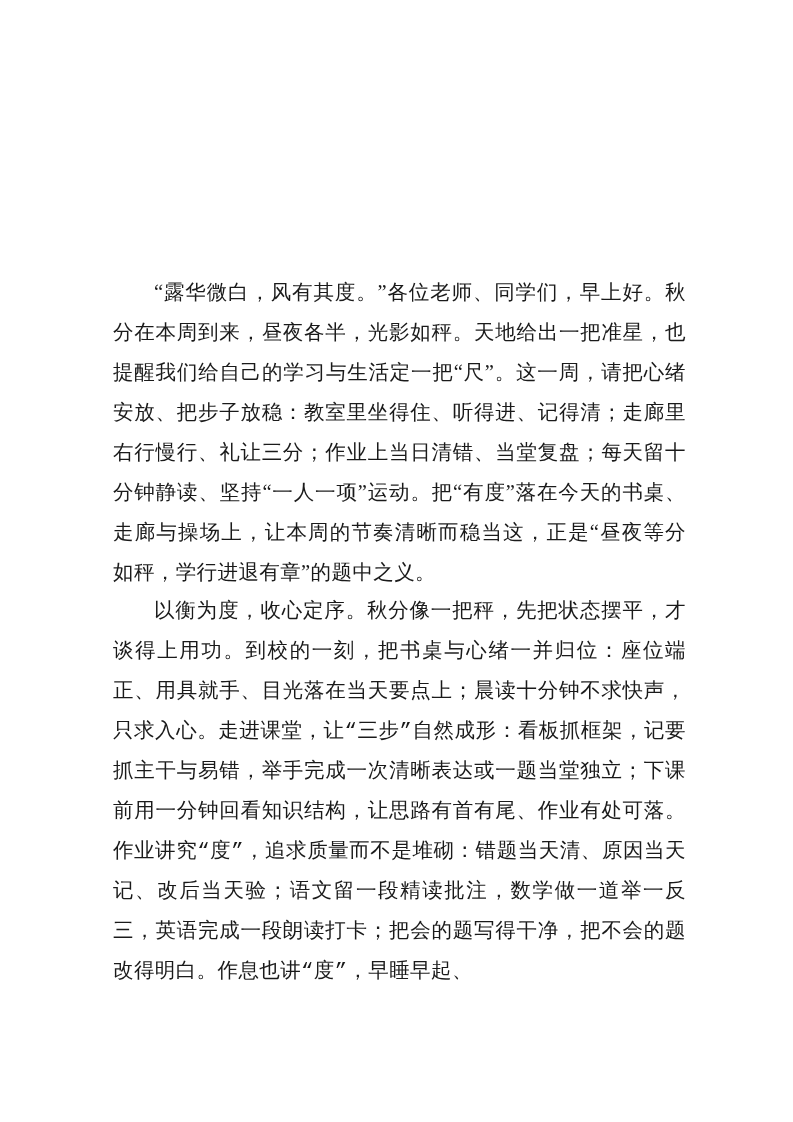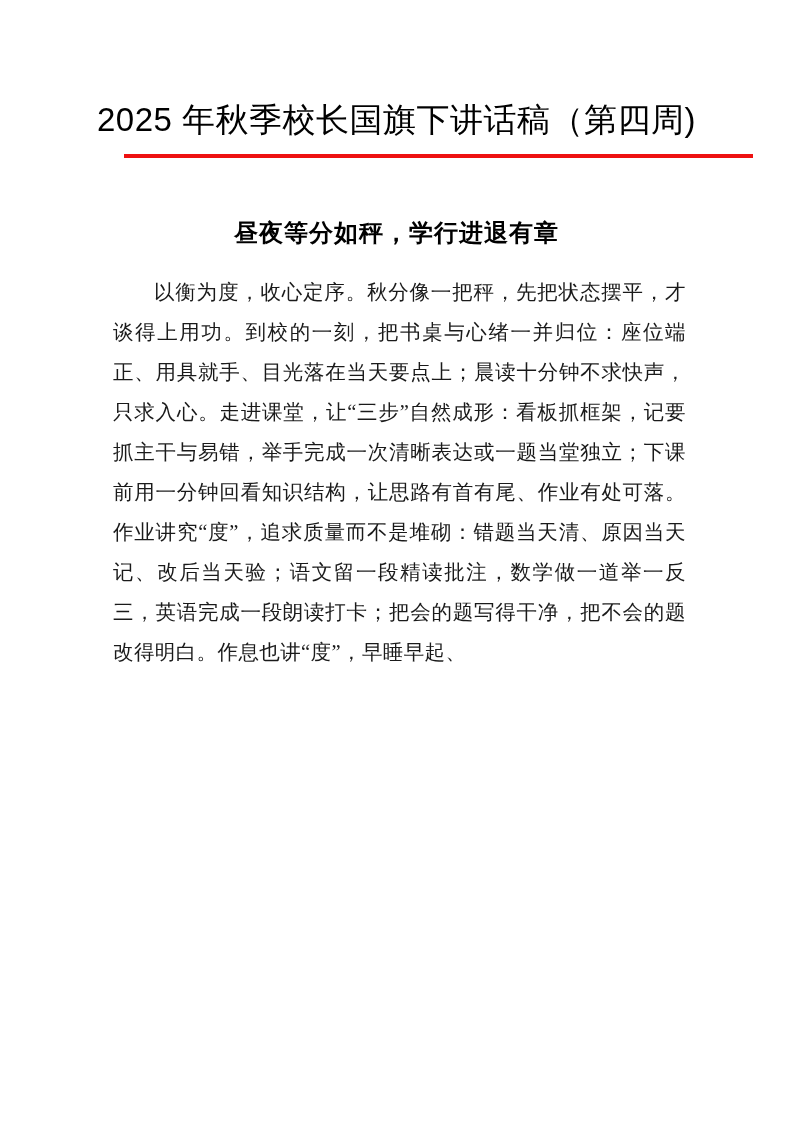--- a/index.html
+++ b/index.html
@@ -86,24 +86,20 @@
   .para + .para {
     margin-top: 0px;
     font-family: Liberation Mono, monospace;
   }
 </style>
 </head>
 <body>
 
 <div class="page">
 
-  <div class="title-block">
-    <h1 class="doc-title">2025 年秋季校长国旗下讲话稿（第四周)</h1>
-    <div class="title-rule"></div>
-  </div>
 
-  <div class="subtitle">昼夜等分如秤，学行进退有章</div>
 
   <div class="body-wrap">
+    <p class="para">“露华微白，风有其度。”各位老师、同学们，早上好。秋分在本周到来，昼夜各半，光影如秤。天地给出一把准星，也提醒我们给自己的学习与生活定一把“尺”。这一周，请把心绪安放、把步子放稳：教室里坐得住、听得进、记得清；走廊里右行慢行、礼让三分；作业上当日清错、当堂复盘；每天留十分钟静读、坚持“一人一项”运动。把“有度”落在今天的书桌、走廊与操场上，让本周的节奏清晰而稳当这，正是“昼夜等分如秤，学行进退有章”的题中之义。</p>
     <p class="para">以衡为度，收心定序。秋分像一把秤，先把状态摆平，才谈得上用功。到校的一刻，把书桌与心绪一并归位：座位端正、用具就手、目光落在当天要点上；晨读十分钟不求快声，只求入心。走进课堂，让“三步”自然成形：看板抓框架，记要抓主干与易错，举手完成一次清晰表达或一题当堂独立；下课前用一分钟回看知识结构，让思路有首有尾、作业有处可落。作业讲究“度”，追求质量而不是堆砌：错题当天清、原因当天记、改后当天验；语文留一段精读批注，数学做一道举一反三，英语完成一段朗读打卡；把会的题写得干净，把不会的题改得明白。作息也讲“度”，早睡早起、</p>
   </div>
 
 </div>
 
 </body></html>

